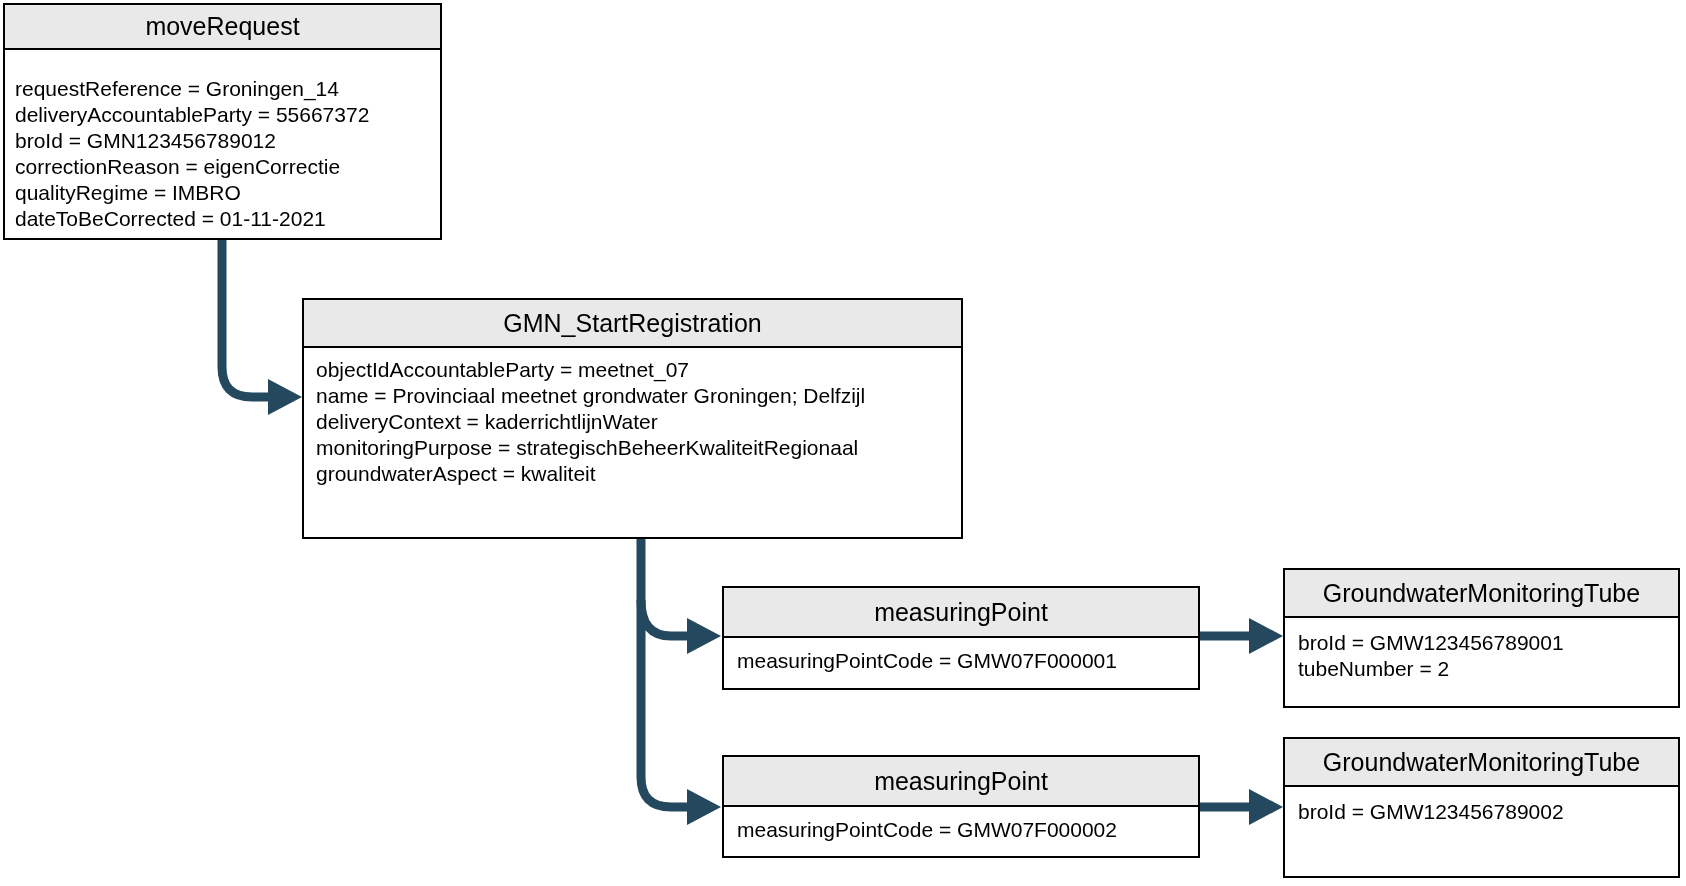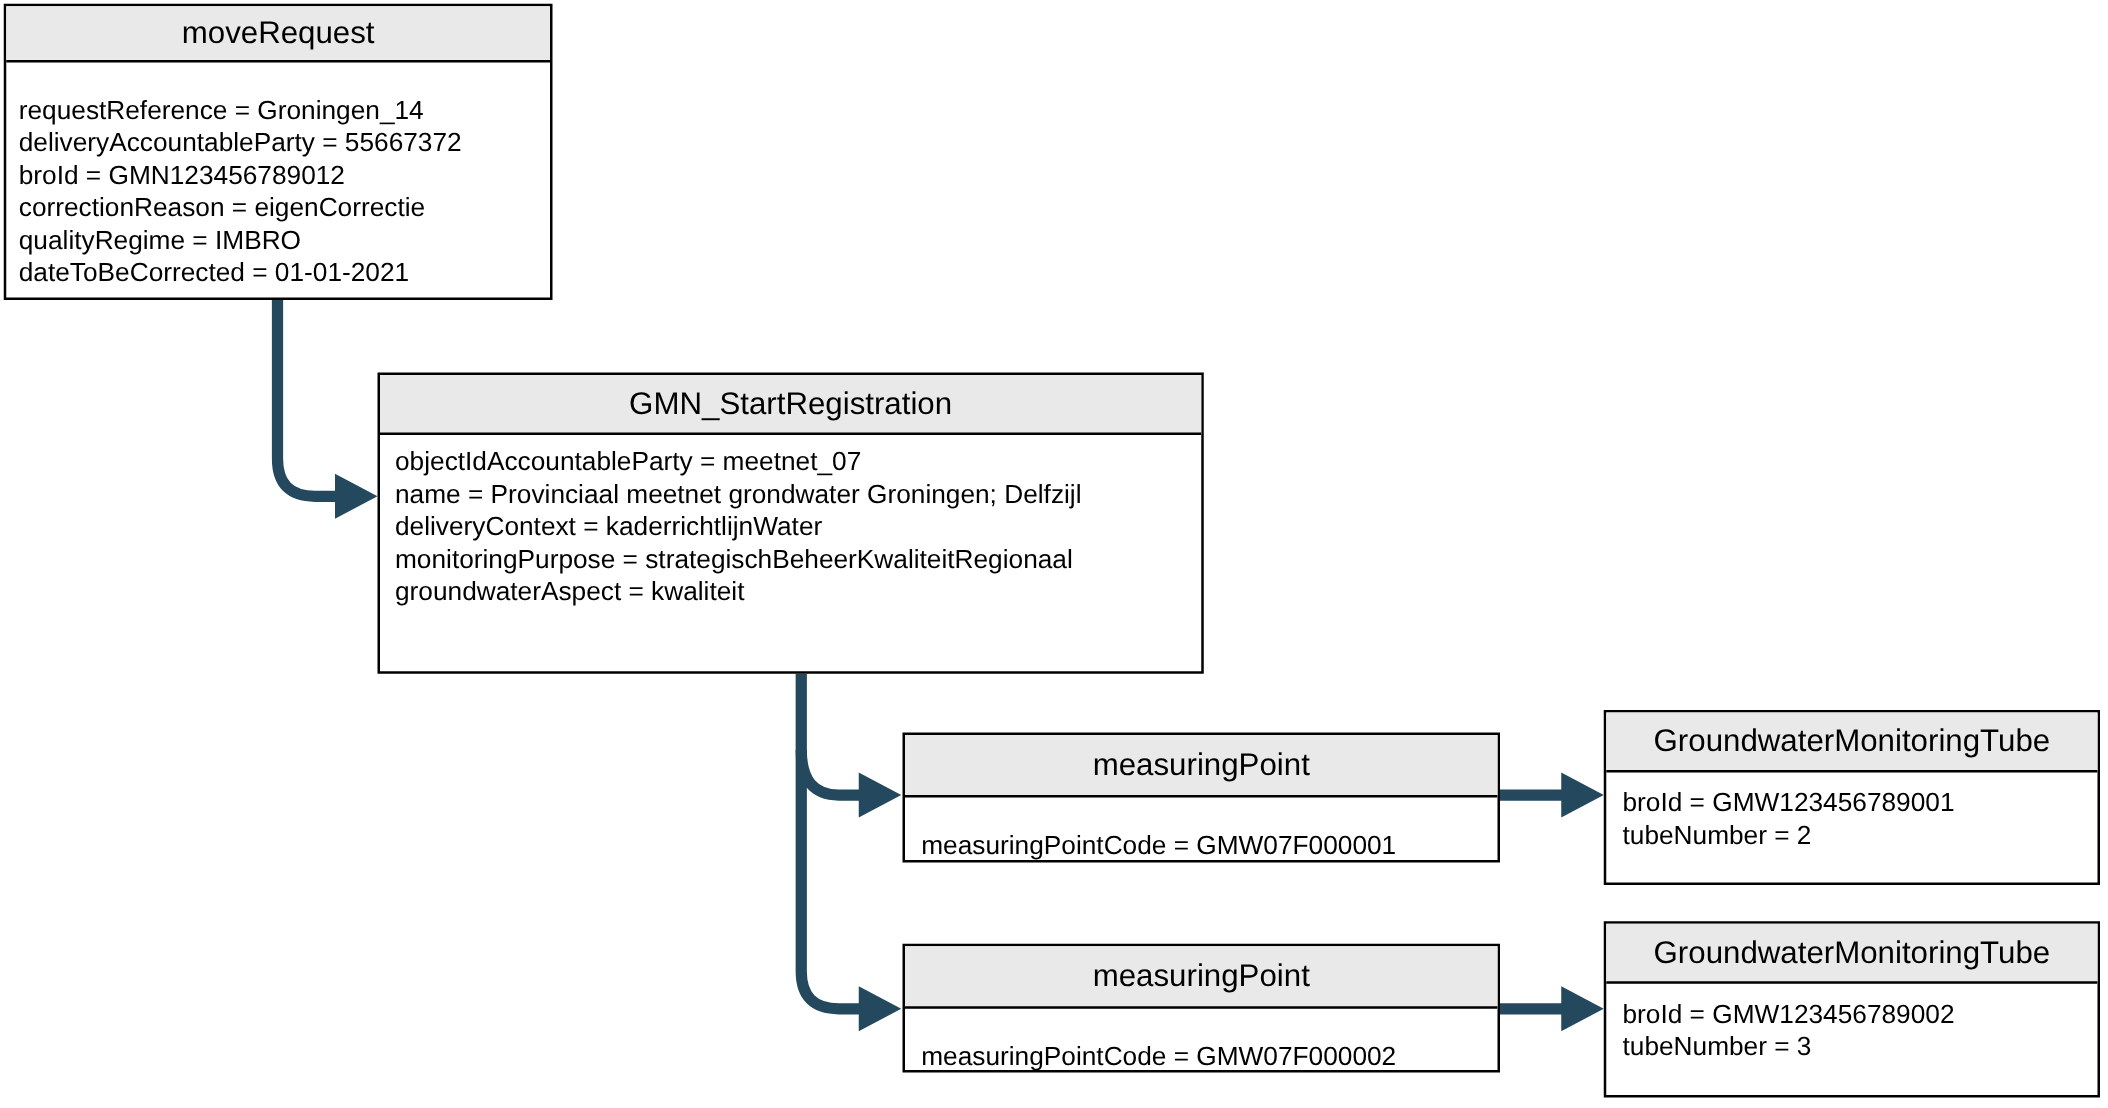--- a/index.html
+++ b/index.html
@@ -51,21 +51,21 @@
   }
   .box-body{
     font-size:21px;
     line-height:26px;
   }
   .attr{
     white-space:nowrap;
   }
   .body-pad-a{padding:8px 26px 0 10px;margin-top:18px;}   
   .body-pad-b{padding:9px 12px 0 12px;}   
-  .body-pad-c{padding:26px 13px 0 13px;}  
+  .body-pad-c{padding:10px 13px 0 13px;}  
   .body-pad-d{padding:12px 27px 0 13px;}  
 </style>
 </head>
 <body>
 
 <div class="canvas">
 
   <svg class="connector-layer" width="1686" height="886" viewBox="0 0 1686 886" xmlns="http://www.w3.org/2000/svg">
 
     <path class="arrow-shaft" d="M 222 240 V 367 Q 222 397 252 397 H 269"></path>
@@ -85,21 +85,21 @@
   </svg>
 
   <div class="box" style="left:3px;top:3px;width:439px;height:237px;">
     <div class="box-title" style="height:45px;">moveRequest</div>
     <div class="box-body body-pad-a">
       <div class="attr">requestReference = Groningen_14</div>
       <div class="attr">deliveryAccountableParty = 55667372</div>
       <div class="attr">broId = GMN123456789012</div>
       <div class="attr">correctionReason = eigenCorrectie</div>
       <div class="attr">qualityRegime = IMBRO</div>
-      <div class="attr">dateToBeCorrected = 01-01-2021</div>
+      <div class="attr">dateToBeCorrected = 01-11-2021</div>
     </div>
   </div>
 
   <div class="box" style="left:302px;top:298px;width:661px;height:241px;">
     <div class="box-title" style="height:48px;">GMN_StartRegistration</div>
     <div class="box-body body-pad-b">
       <div class="attr">objectIdAccountableParty = meetnet_07</div>
       <div class="attr">name = Provinciaal meetnet grondwater Groningen; Delfzijl</div>
       <div class="attr">deliveryContext = kaderrichtlijnWater</div>
       <div class="attr">monitoringPurpose = strategischBeheerKwaliteitRegionaal</div>
@@ -126,17 +126,16 @@
     <div class="box-body body-pad-d">
       <div class="attr">broId = GMW123456789001</div>
       <div class="attr">tubeNumber = 2</div>
     </div>
   </div>
 
   <div class="box" style="left:1283px;top:737px;width:397px;height:141px;">
     <div class="box-title" style="height:48px;">GroundwaterMonitoringTube</div>
     <div class="box-body body-pad-d">
       <div class="attr">broId = GMW123456789002</div>
-      <div class="attr">tubeNumber = 3</div>
     </div>
   </div>
 
 </div>
 
 </body></html>

